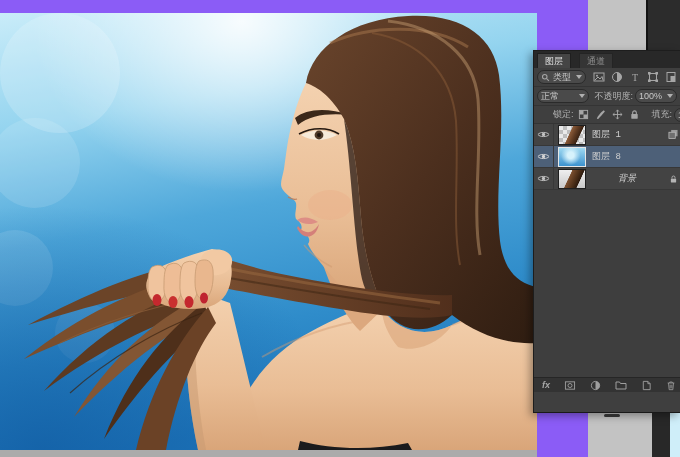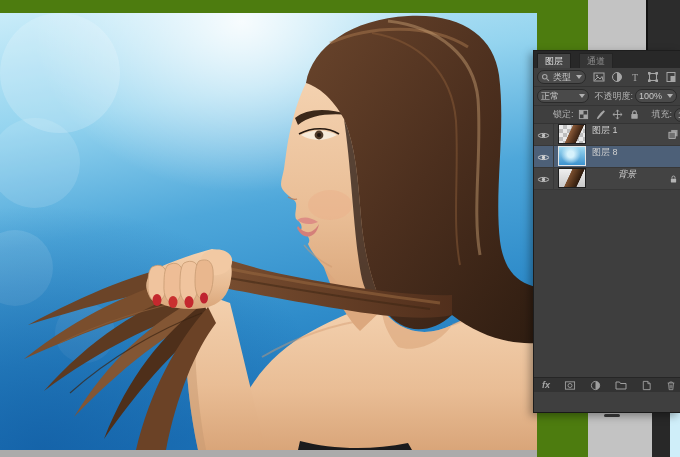--- a/index.html
+++ b/index.html
@@ -1,19 +1,19 @@
 <!DOCTYPE html>
 <html><head>
 <meta charset="utf-8">
 <style>
   * { margin:0; padding:0; box-sizing:border-box; }
   html,body { width:680px; height:457px; overflow:hidden;
     font-family:"Liberation Sans", sans-serif; background:#c3c3c3; }
   .abs { position:absolute; }
-  #stage { position:relative; width:588px; height:457px; background:#4d7c0f; }
+  #stage { position:relative; width:588px; height:457px; background:#8b5cf6; }
 
   
   #photo { left:0; top:13px; width:537px; height:437px; }
   #photo svg { display:block; width:537px; height:437px; }
   #bottom-strip { left:0; top:450px; width:537px; height:7px; background:#ababab; }
 
   
   #top-right-dark { left:646px; top:0; width:34px; height:51px; background:#2c2c2c;
       border-left:2px solid #131313; }
   #bottom-right-dark { left:652px; top:413px; width:18px; height:44px; background:#282828; }
@@ -34,22 +34,22 @@
     border-bottom:1px solid #343434; white-space:nowrap; }
   .box { display:flex; align-items:center; gap:3px; height:14px; background:#4a4a4a;
     border:1px solid #2a2a2a; border-radius:7px; padding:0 3px; color:#c8c8c8; }
   .arr { width:0; height:0; border-left:3px solid transparent; border-right:3px solid transparent;
     border-top:4px solid #b0b0b0; margin-left:2px; }
   .lbl { color:#b3b3b3; margin-left:5px; }
   .ic { display:inline-block; vertical-align:middle; }
   .ic svg { display:block; }
   .filter-icons { display:flex; gap:6px; margin-left:7px; align-items:center; }
 
-  .layer-row { position:relative; display:flex; align-items:flex-start; height:22px;
-    background:#434343; border-bottom:1px solid #373737; }
+  .layer-row { position:relative; display:flex; align-items:center; height:22px;
+    background:#434343; border-bottom:1px solid #373737;font-family:Liberation Mono, monospace; }
   .layer-row.sel { background:#4d6078; }
   .eye-cell { width:20px; height:22px; display:flex; align-items:center; justify-content:center;
     border-right:1px solid #383838; flex:0 0 20px; }
   .thumb { width:28px; height:20px; margin-left:4px; border:1px solid #1e1e1e; flex:0 0 28px; }
   .thumb-cutout { background-color:#e9e9e9;
     background-image:
       linear-gradient(115deg, rgba(0,0,0,0) 40%, #8a5a38 42%, #5e3a22 58%, #3a2314 72%, rgba(0,0,0,0) 74%),
       linear-gradient(45deg,#bdbdbd 25%,transparent 25%,transparent 75%,#bdbdbd 75%),
       linear-gradient(45deg,#bdbdbd 25%,transparent 25%,transparent 75%,#bdbdbd 75%);
     background-size:100% 100%, 8px 8px, 8px 8px;

